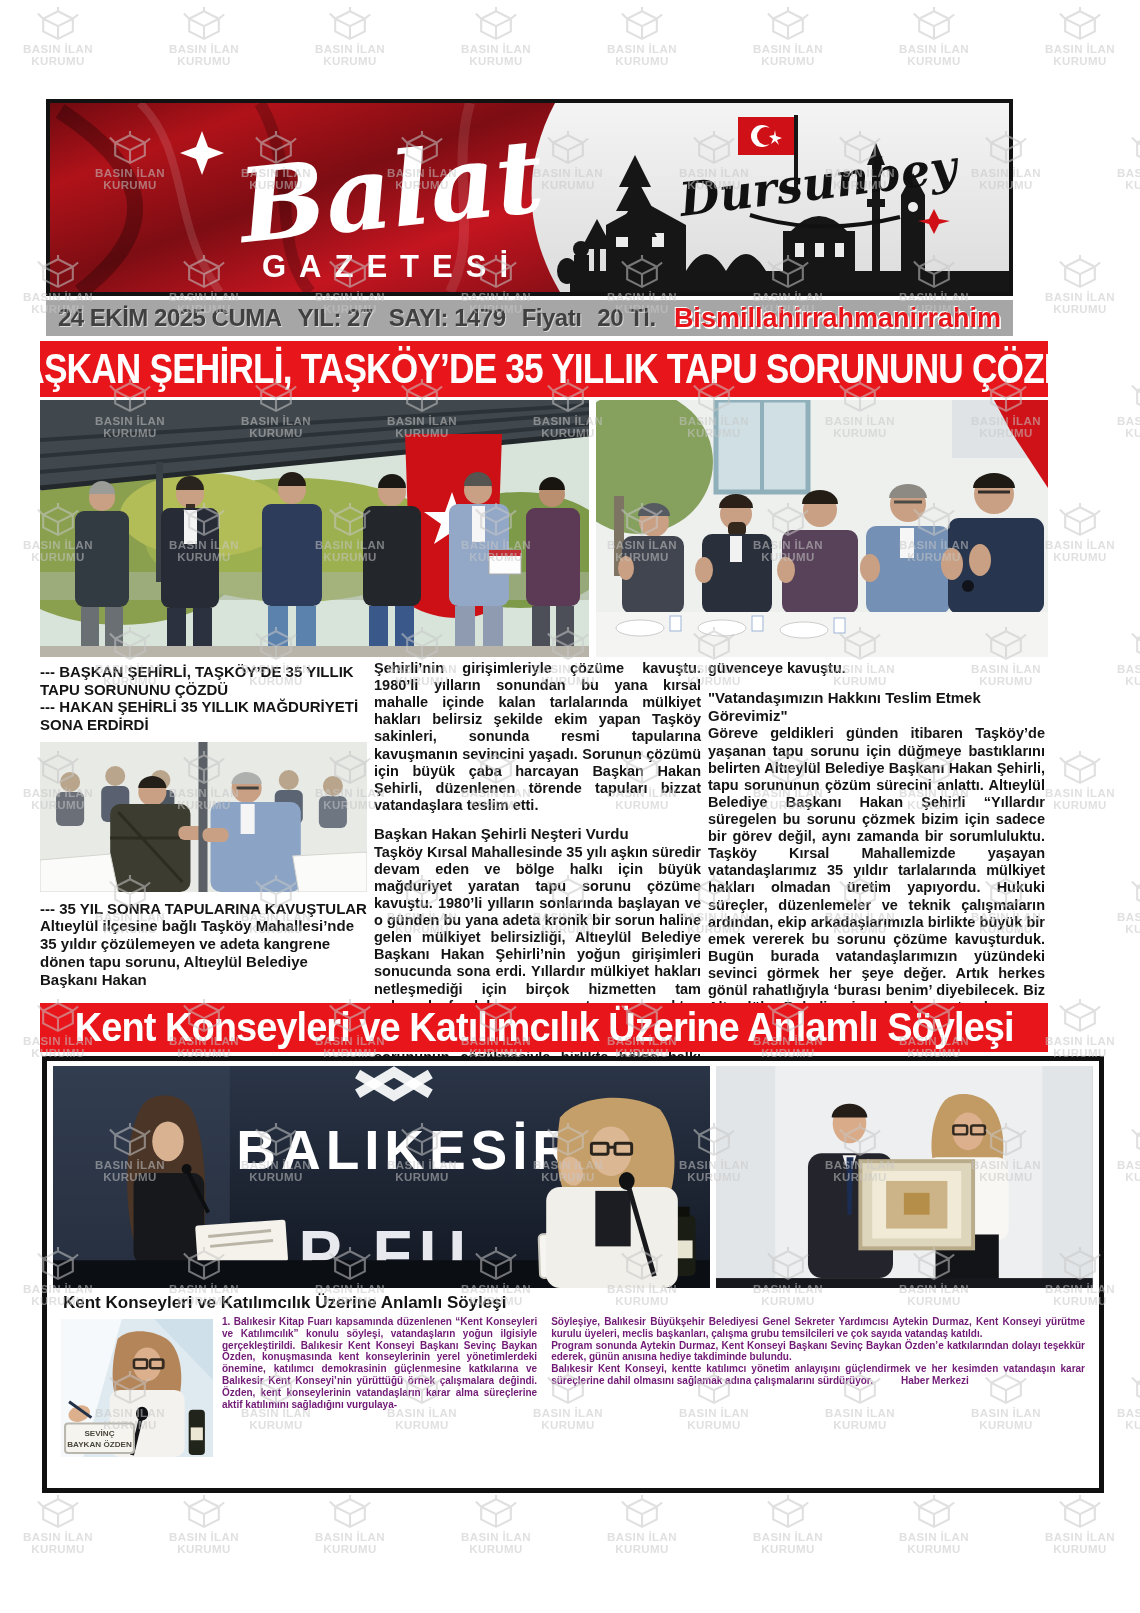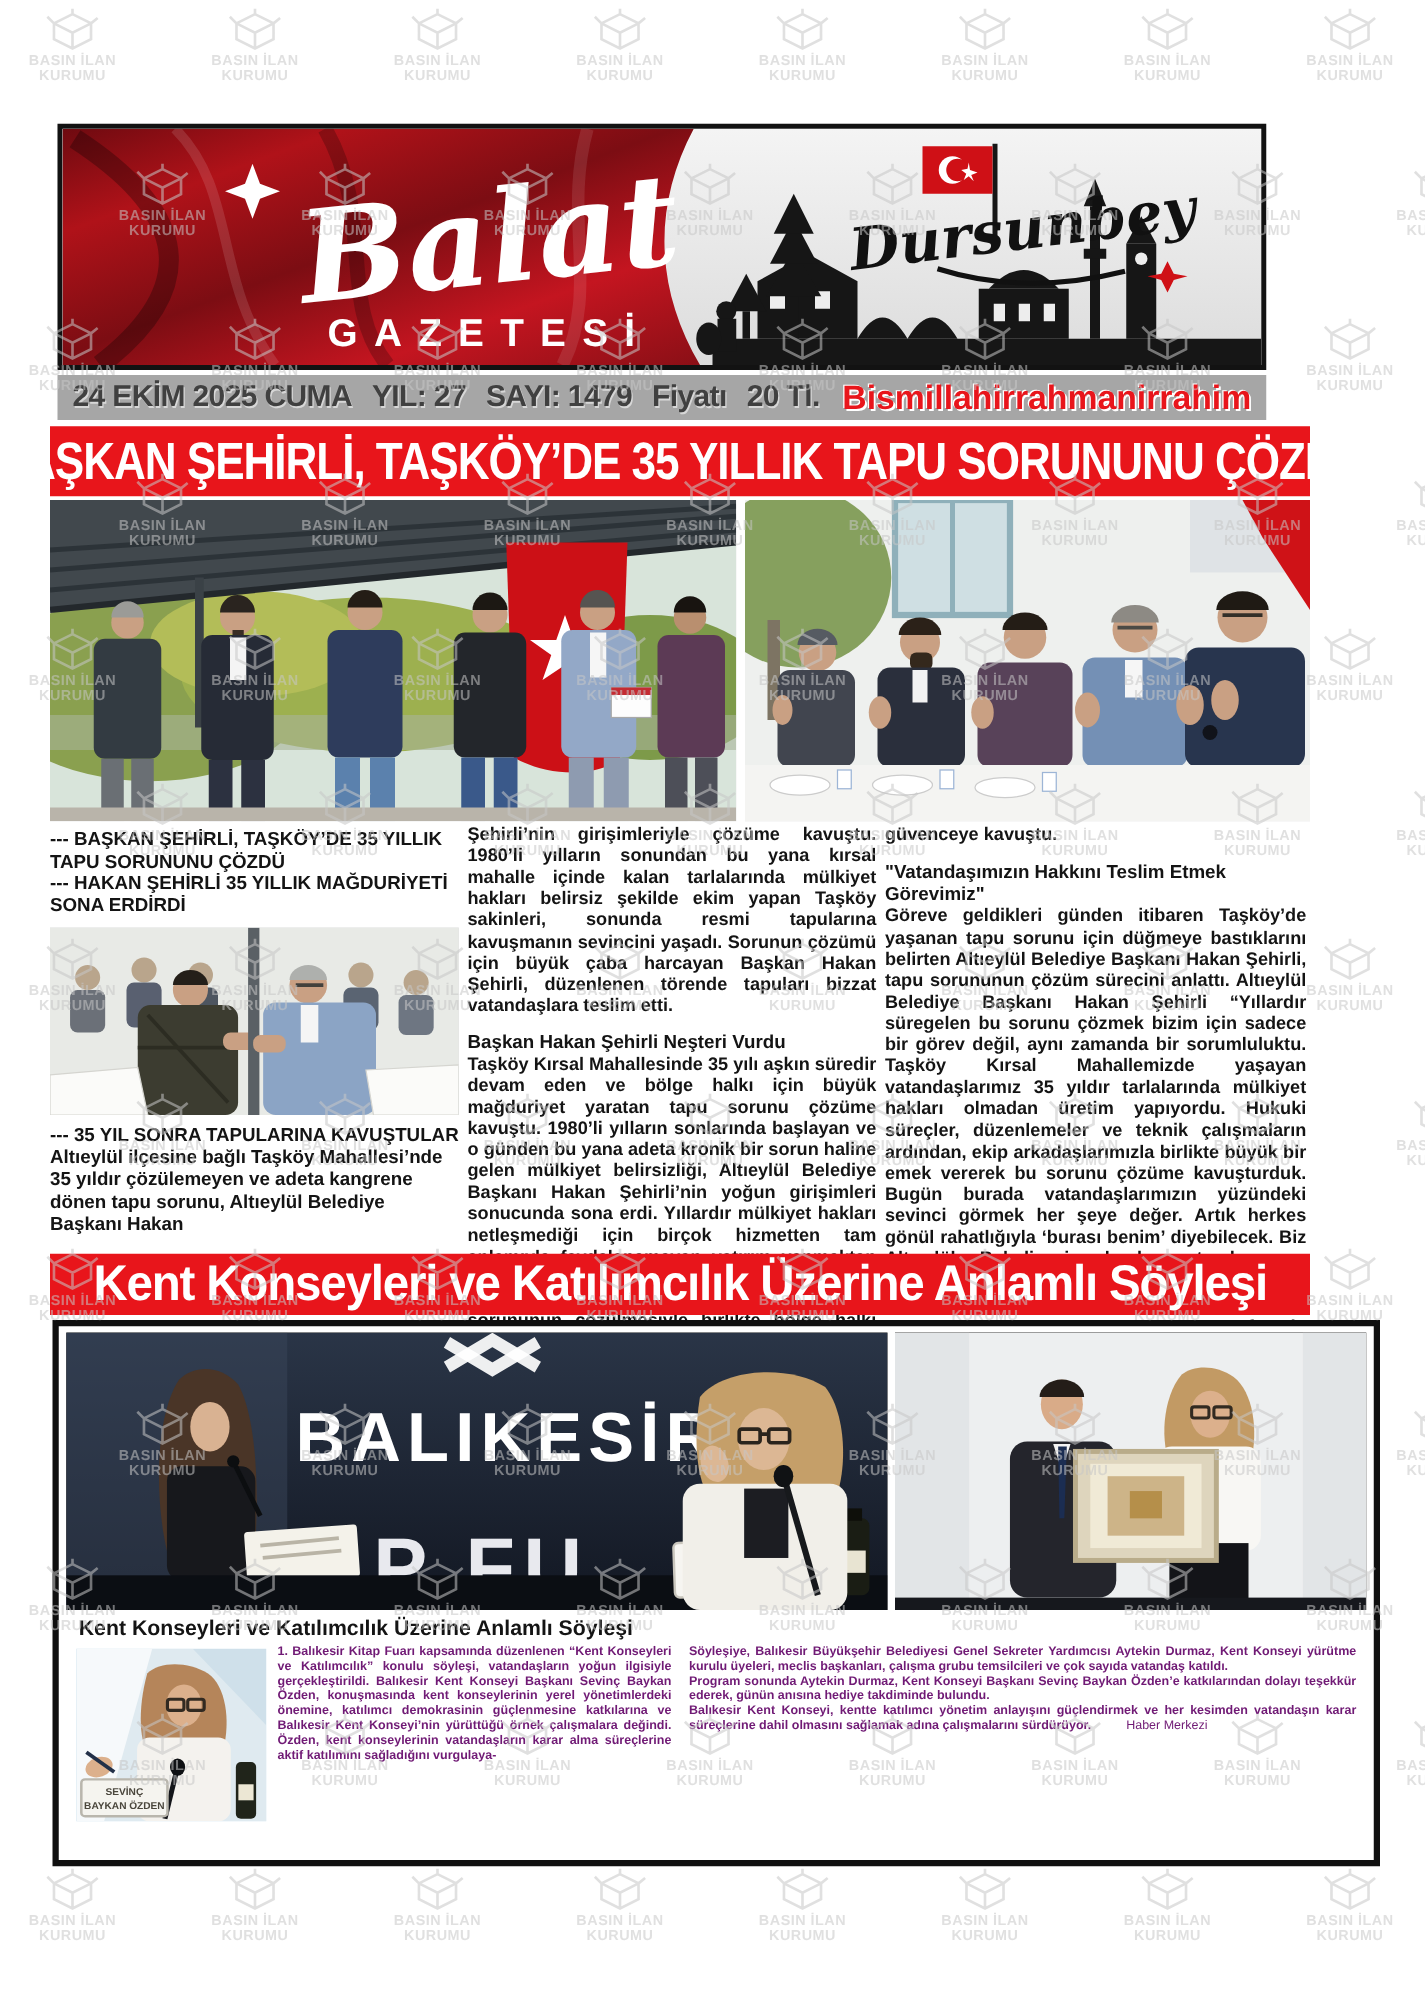--- a/index.html
+++ b/index.html
@@ -61,21 +61,21 @@
   .ph-gift  { flex:1; background:#eceff0; }
   .box2-photos svg { display:block; width:100%; height:100%; }
   .box2-title { font-size:17px; font-weight:800; margin:5px 0 3px 10px; color:#141414; }
   .box2-cols { display:flex; gap:14px; padding:0 8px; }
   .b2-left  { flex:0 0 46.5%; }
   .b2-right { flex:1; }
   .b2-p { font-size:10px; font-weight:700; line-height:1.18; text-align:justify; color:#701a75; }
   .b2-p + .b2-p { margin-top:0; }
   .inset { float:left; width:152px; height:138px; margin:3px 9px 2px 0; overflow:hidden; background:#cfe4ef; }
   .inset svg { display:block; width:100%; height:100%; }
-  .byline { font-weight:400; margin-left:28px; white-space:nowrap; }
+  .byline { font-weight:700; margin-left:28px; white-space:nowrap; }
 </style>
 </head>
 <body>
 
 <div class="page">
 
   <div class="masthead">
     <svg viewBox="0 0 959 189" preserveAspectRatio="none">
       <defs>
         <linearGradient id="redsat" x1="0" y1="0" x2="1" y2="1">

